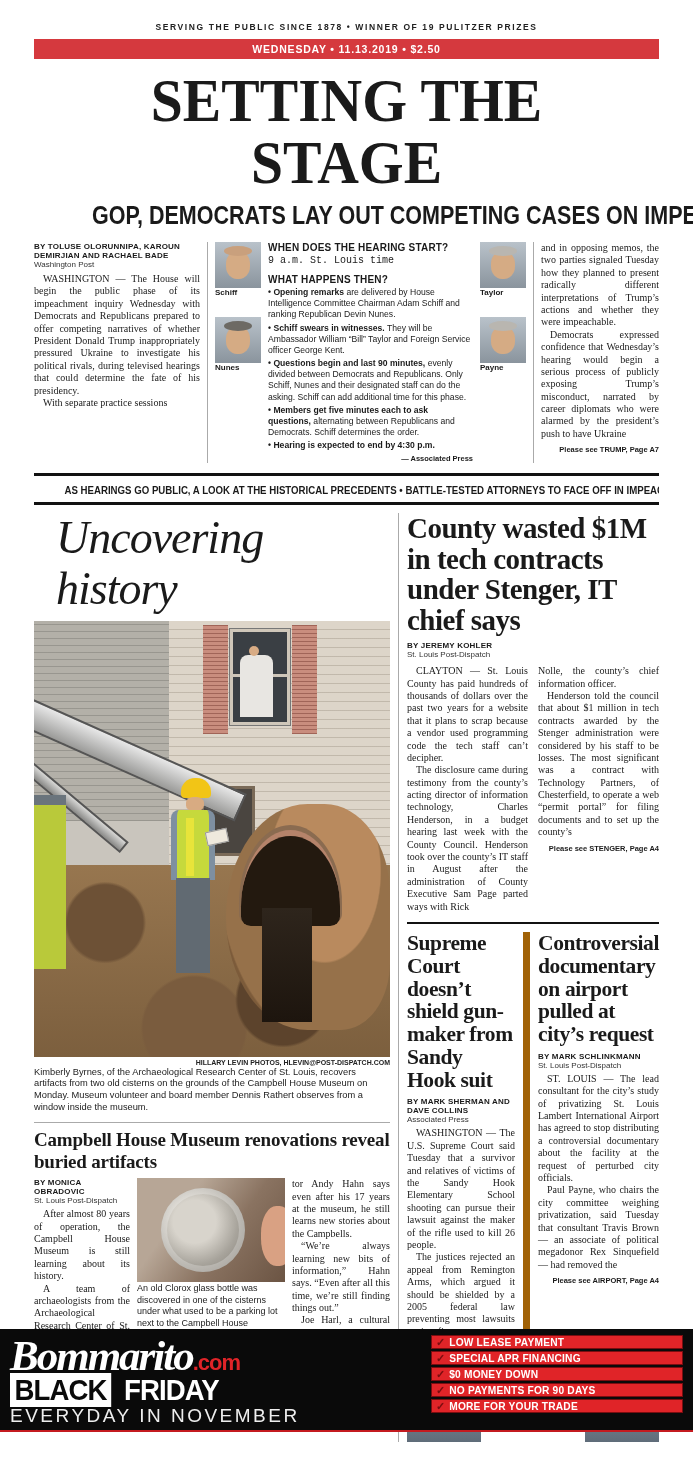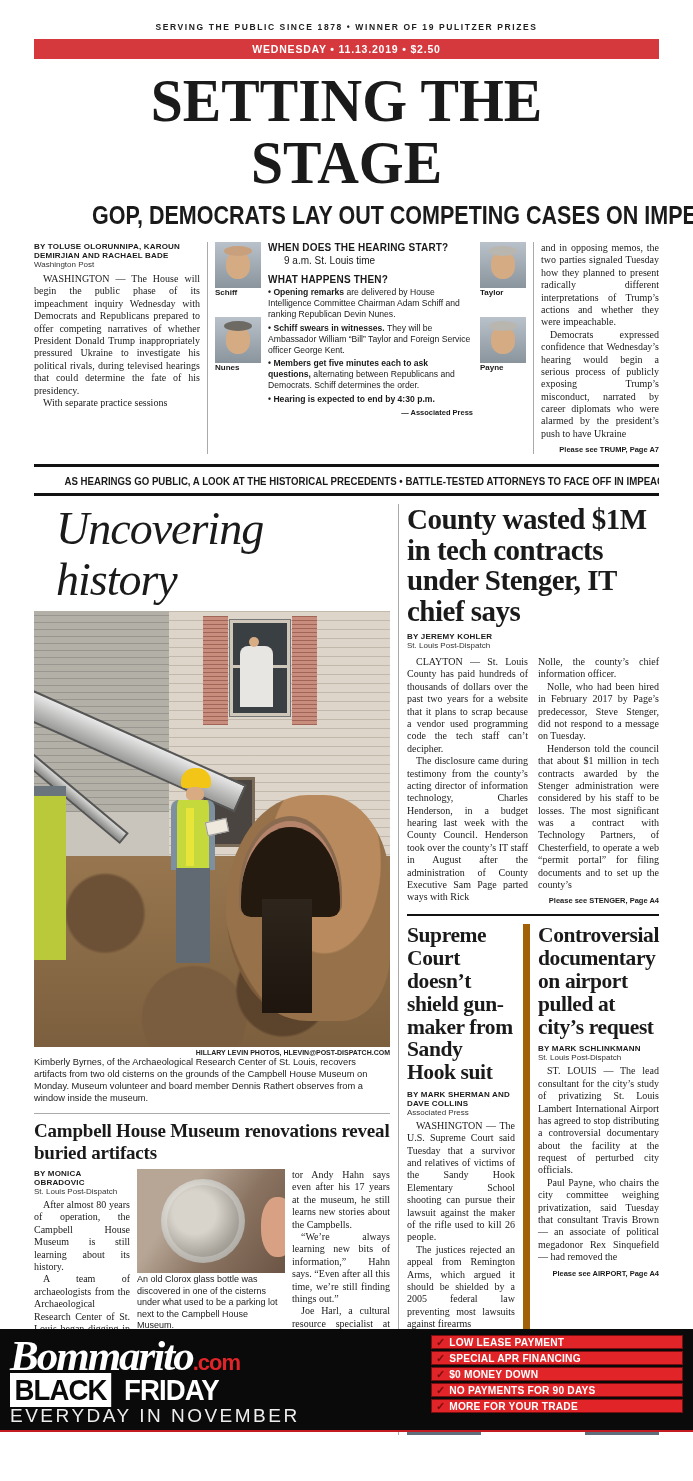--- a/index.html
+++ b/index.html
@@ -30,21 +30,21 @@
   .vr { width:1px; background:#aaa; flex:0 0 aupx; }
   .photo-col { width:46px; flex:0 0 auto; display:flex; flex-direction:column; gap:20px; }
   .portrait { width:46px; height:46px; position:relative; overflow:hidden; background:linear-gradient(#b9c2ca,#8a949d); }
   .portrait::before { content:""; position:absolute; left:11px; top:9px; width:24px; height:28px; border-radius:45%; background:#d5ab84; }
   .portrait::after { content:""; position:absolute; left:9px; top:4px; width:28px; height:10px; border-radius:50%; background:#6d6a64; }
   .portrait.bald::after { background:#c9a07d; }
   .portrait.grayhair::after { background:#b9b6b0; }
   .photo-label { font-family:"Liberation Sans", sans-serif; font-weight:bold; font-size:8px; }
   .infobox { width:205px; flex:0 0 auto; font-family:"Liberation Sans", sans-serif; }
   .infobox .q { font-weight:bold; font-size:10px; letter-spacing:.2px; }
-  .infobox .a { font-family:Liberation Sans, sans-serif; font-size:10px; margin:2px 16px 8px; }
+  .infobox .a { font-family:Liberation Mono, monospace; font-size:10px; margin:2px 0 8px; }
   .infobox ul { list-style:none; margin-top:2px; }
   .infobox li { font-size:8.6px; line-height:1.3; margin-bottom:2px; }
   .infobox li::before { content:"• "; font-weight:bold; }
   .infobox .credit { text-align:right; font-weight:bold; font-size:7.5px; margin-top:3px; }
   .seeline { text-align:right; font-family:"Liberation Sans", sans-serif; font-weight:bold; font-size:7.5px; margin-top:5px; }
 
   
   .ticker-wrap { border-top:3px solid #111; border-bottom:3px solid #111; margin-top:10px; padding:4px 0; text-align:center; overflow:hidden; white-space:nowrap; }
   .ticker-wrap span { display:inline-block; font-family:"Liberation Sans", sans-serif; font-weight:bold; font-size:10.5px; transform:scaleX(.92); }
 
@@ -183,20 +183,21 @@
         <div class="photo-label">Nunes</div>
       </div>
     </div>
     <div class="infobox">
       <div class="q">WHEN DOES THE HEARING START?</div>
       <div class="a">9 a.m. St. Louis time</div>
       <div class="q">WHAT HAPPENS THEN?</div>
       <ul>
         <li><b>Opening remarks</b><span> are delivered by House Intelligence Committee Chairman Adam Schiff and ranking Republican Devin Nunes.</span></li>
         <li><b>Schiff swears in witnesses.</b><span> They will be Ambassador William “Bill” Taylor and Foreign Service officer George Kent.</span></li>
+        <li><b>Questions begin and last 90 minutes,</b><span> evenly divided between Democrats and Republicans. Only Schiff, Nunes and their designated staff can do the asking. Schiff can add additional time for this phase.</span></li>
         <li><b>Members get five minutes each to ask questions,</b><span> alternating between Republicans and Democrats. Schiff determines the order.</span></li>
         <li><b>Hearing is expected to end by 4:30 p.m.</b><span></span></li>
       </ul>
       <div class="credit">— Associated Press</div>
     </div>
     <div class="photo-col">
       <div>
         <div class="portrait grayhair"></div>
         <div class="photo-label">Taylor</div>
       </div>
@@ -283,21 +284,20 @@
         <b>BY JEREMY KOHLER</b>
         <i>St. Louis Post-Dispatch</i>
       </div>
       <div class="county-cols bt">
         <div>
           <p class="ind">CLAYTON — St. Louis County has paid hundreds of thousands of dollars over the past two years for a website that it plans to scrap because a vendor used programming code the tech staff can’t decipher.</p>
           <p class="ind">The disclosure came during testimony from the county’s acting director of information technology, Charles Henderson, in a budget hearing last week with the County Council. Henderson took over the county’s IT staff in August after the administration of County Executive Sam Page parted ways with Rick</p>
         </div>
         <div>
           <p>Nolle, the county’s chief information officer.</p>
-          <p class="ind">Nolle, who had been hired in February 2017 by Page’s predecessor, Steve Stenger, did not respond to a message on Tuesday.</p>
           <p class="ind">Henderson told the council that about $1 million in tech contracts awarded by the Stenger administration were considered by his staff to be losses. The most significant was a contract with Technology Partners, of Chesterfield, to operate a web “permit portal” for filing documents and to set up the county’s</p>
           <div class="seeline">Please see STENGER, Page A4</div>
         </div>
       </div>
 
       <div class="rule"></div>
 
       <div class="duo">
         <div class="cell first">
           <div class="sub-head">Supreme Court doesn’t shield gun-maker from Sandy Hook suit</div>

